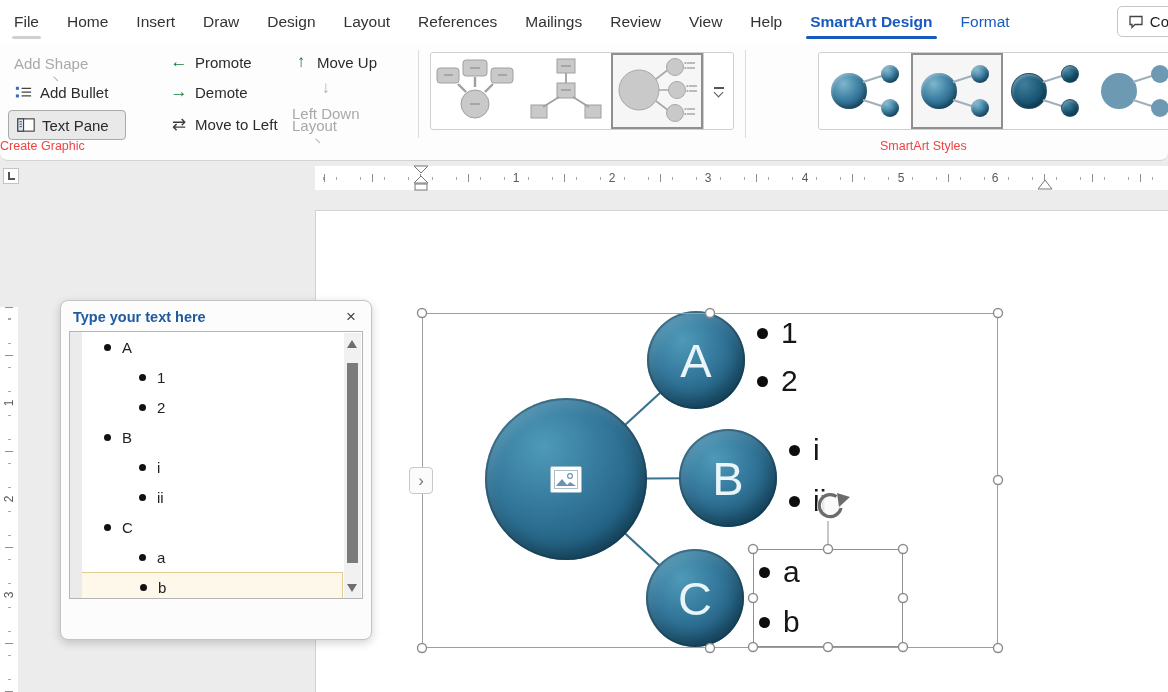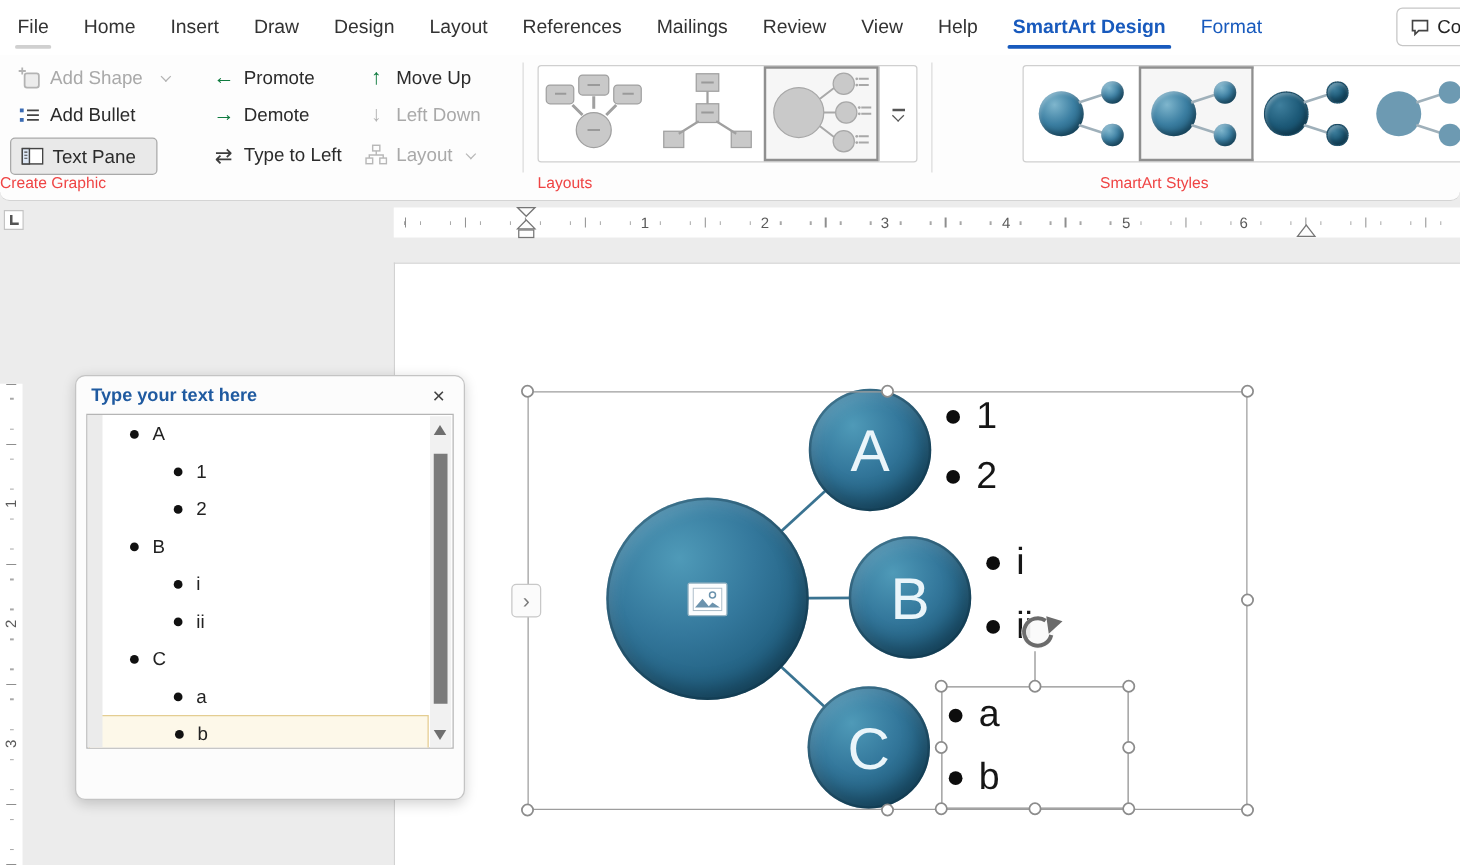--- a/index.html
+++ b/index.html
@@ -19,21 +19,21 @@
   .tab-contextual { color:#185abd; }
   #comments-btn { position:absolute; right:-14px; top:6px; height:31px; padding:0 12px 0 10px;
     border:1px solid #c6c6c6; border-radius:5px; background:#fff; display:flex; align-items:center;
     gap:6px; font-size:15px; color:#222; cursor:pointer; }
 
   
   #ribbon { position:absolute; left:0; top:44px; width:1168px; height:117px; background:#fdfdfd;
     border-bottom:1px solid #d4d4d4; border-radius:0 0 8px 8px; z-index:29; }
   .rbtn { position:absolute; height:28px; display:flex; align-items:center; gap:7px; font-size:15px;
     color:#2b2b2b; cursor:pointer; white-space:nowrap; padding:0 4px; border-radius:4px; }
-  .rbtn.disabled { color:#a9a9a9; cursor:default; }
+  .rbtn.disabled { color:#a9a9a9; cursor:default;flex-direction:column; }
   .garrow { font-size:17px; color:#0f7b3f; width:18px; text-align:center; }
   .garrow.gray { color:#b3b3b3; }
   .cv { display:inline-block; width:6px; height:6px; border-right:1.6px solid currentColor;
     border-bottom:1.6px solid currentColor; transform:rotate(45deg) translateY(-1px); }
   .grp-label { position:absolute; top:95px; font-size:12.5px; color:#ef4444; text-align:left; }
   .vdiv { position:absolute; top:6px; height:88px; width:1px; background:#dcdcdc; }
   #textpane-btn { position:absolute; left:8px; top:66px; width:118px; height:30px; border:1px solid #a9a9a9;
     background:#e9e9e9; border-radius:4px; display:flex; align-items:center; gap:7px; padding:0 8px;
     font-size:15px; color:#2b2b2b; cursor:pointer; }
 
@@ -164,21 +164,21 @@
   <div class="rbtn" style="left:166px;top:4px;">
     <span class="garrow">←</span>
     <span>Promote</span>
   </div>
   <div class="rbtn" style="left:166px;top:34px;">
     <span class="garrow">→</span>
     <span>Demote</span>
   </div>
   <div class="rbtn" style="left:166px;top:66px;">
     <span class="garrow" style="color:#3d3d3d;">⇄</span>
-    <span>Type to Left</span>
+    <span>Move to Left</span>
   </div>
   <div class="rbtn" style="left:288px;top:4px;">
     <span class="garrow">↑</span>
     <span>Move Up</span>
   </div>
   <div class="rbtn disabled" style="left:288px;top:34px;">
     <span class="garrow gray">↓</span>
     <span>Left Down</span>
   </div>
   <div class="rbtn disabled" style="left:288px;top:66px;">
@@ -233,21 +233,20 @@
           <circle cx="72.4" cy="54" r="1.1"></circle>
             <circle cx="72.4" cy="59" r="1.1"></circle>
         </g>
       </svg>
     </div>
     <div class="more-col">
       <div class="more-bar"></div>
       <div class="more-chev"></div>
     </div>
   </div>
-  <div class="grp-label" style="left:430px;width:304px;">Layouts</div>
   <div class="vdiv" style="left:745px;"></div>
 
 
   <div class="gallery" style="left:818px;top:8px;width:360px;height:78px;">
     <div class="gthumb" style="left:4px;">
       <div class="sph" style="left:8px;top:18px;width:36px;height:36px;"></div>
       <div class="sline" style="left:40px;top:26px;width:22px;transform:rotate(-18deg);"></div>
       <div class="sline" style="left:40px;top:44px;width:22px;transform:rotate(18deg);"></div>
       <div class="sph" style="left:58px;top:10px;width:18px;height:18px;"></div>
       <div class="sph" style="left:58px;top:44px;width:18px;height:18px;"></div>

